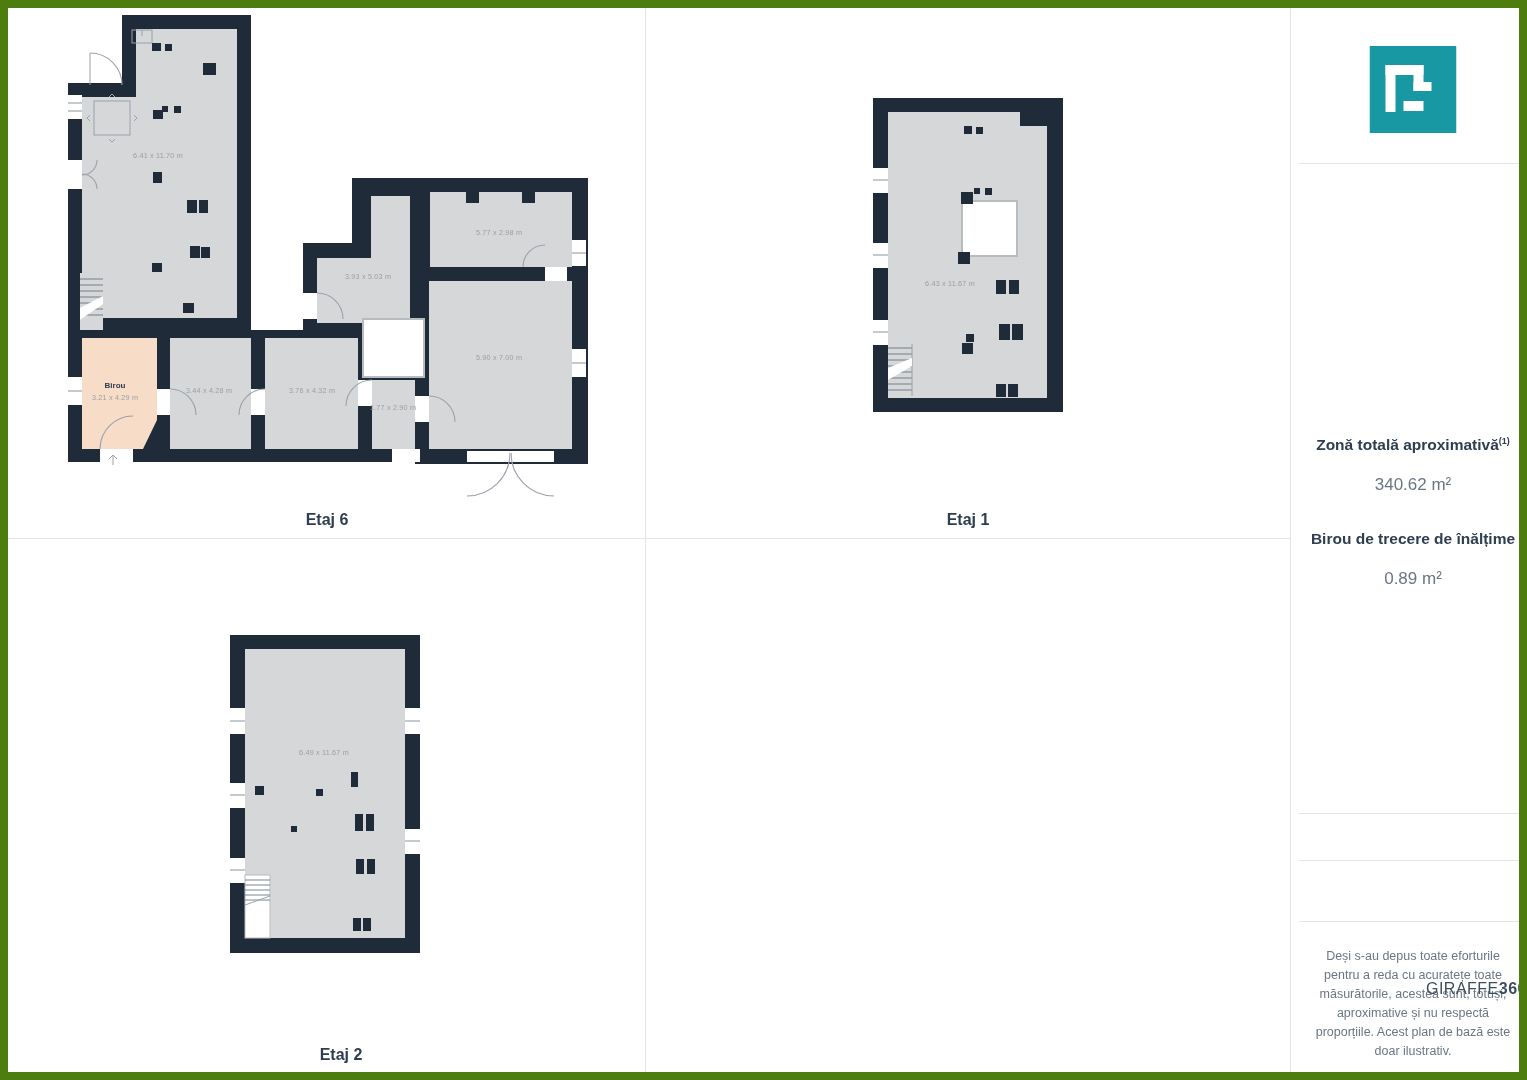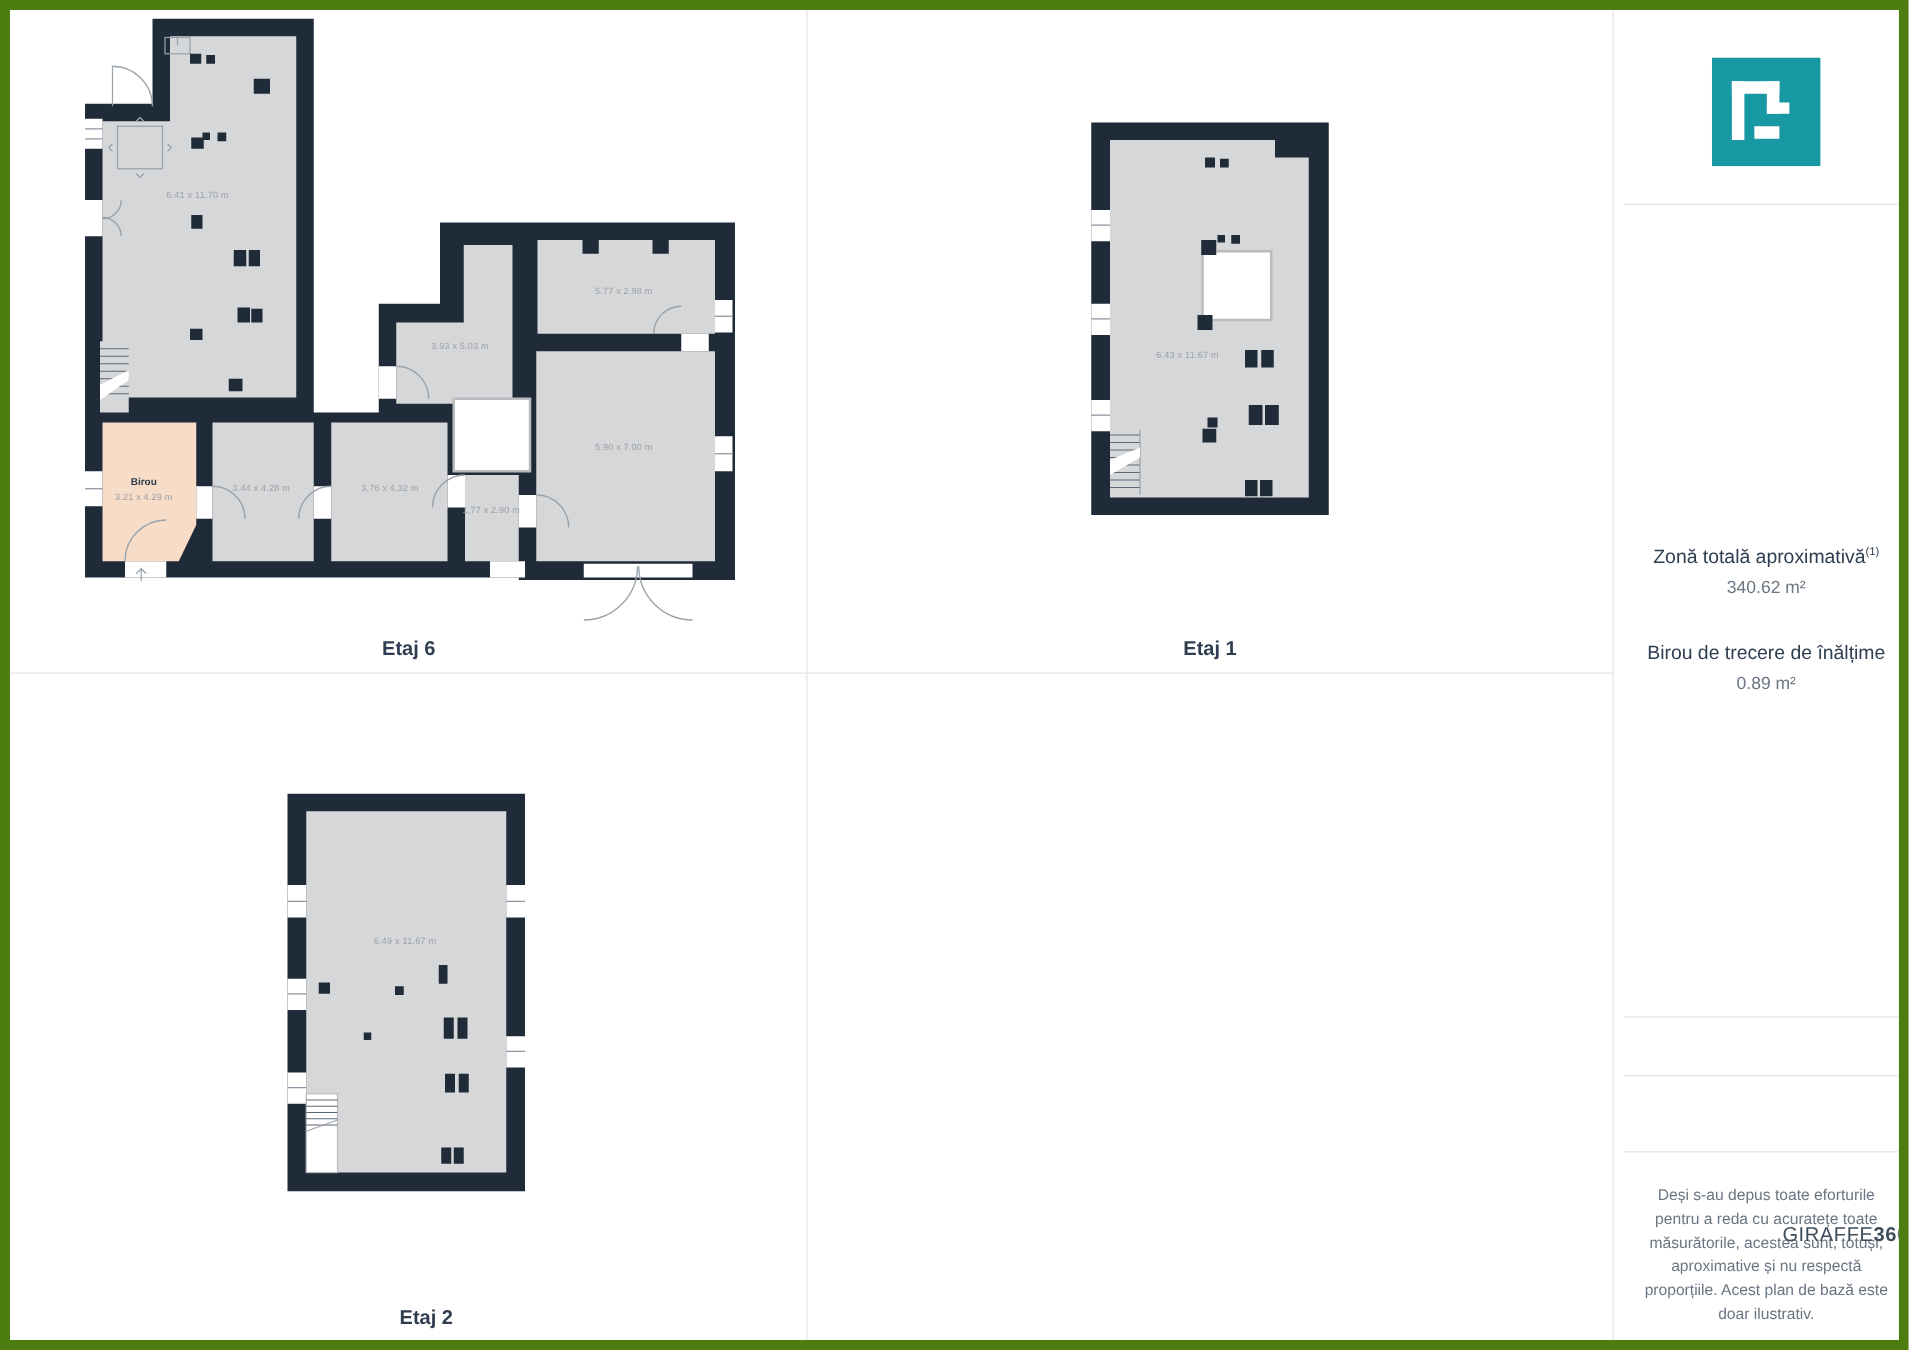--- a/index.html
+++ b/index.html
@@ -25,23 +25,23 @@
   .thin{stroke:var(--arc);stroke-width:1;fill:none}
   .tread{stroke:#5c6875;stroke-width:0.8}
   .dimtext{font-size:7.2px;fill:var(--dim_text);text-anchor:middle;letter-spacing:.2px}
   .roomname{font-size:8px;font-weight:700;fill:var(--text_dark);text-anchor:middle}
   .floor-label{position:absolute;transform:translateX(-50%);font-size:16px;font-weight:700;color:var(--text_dark)}
   
   .sidebar{position:absolute;left:1291px;top:0;width:228px;height:1064px;background:#fff}
   .sb-div{position:absolute;left:0;width:228px;height:1px;background:var(--line)}
   .logo{position:absolute;left:50%;top:38px;transform:translateX(-50%);width:87px;height:87px}
   .area-block{position:absolute;top:423px;left:0;width:228px;text-align:center}
-  .sb-title{font-size:15.5px;font-weight:400;color:var(--text_dark);line-height:21px}
+  .sb-title{font-size:15.5px;font-weight:700;color:var(--text_dark);line-height:21px}
   .sb-title sup{font-size:9px}
-  .sb-value{font-size:14px;color:var(--text_gray);line-height:20px;margin-top:3px}
+  .sb-value{font-size:17px;color:var(--text_gray);line-height:20px;margin-top:20px}
   .spacer{height:33px}
   .footnote{position:absolute;top:806px;left:0;width:228px;height:46px;display:flex;align-items:center;justify-content:center;font-size:12px;color:var(--text_gray)}
   .legend{position:absolute;top:853px;left:0;width:228px;height:60px;display:flex;align-items:center;justify-content:center;gap:9px;padding:0 18px}
   .legend-icon{flex:0 0 12px;width:12px;height:12px;border:1.5px dashed #8a93a0;border-radius:2px}
   .legend-text{font-size:11.5px;color:var(--text_gray);line-height:15px;text-align:left}
   .disclaimer{position:absolute;top:939px;left:0;width:228px;padding:0 12px;text-align:center;font-size:12.5px;line-height:19px;color:var(--text_gray)}
   .brand{position:absolute;top:972px;left:0;width:228px;text-align:right;font-size:16px;color:#3d4d5c;letter-spacing:.5px}
   .brand b{font-weight:700}
 </style>
 </head>

